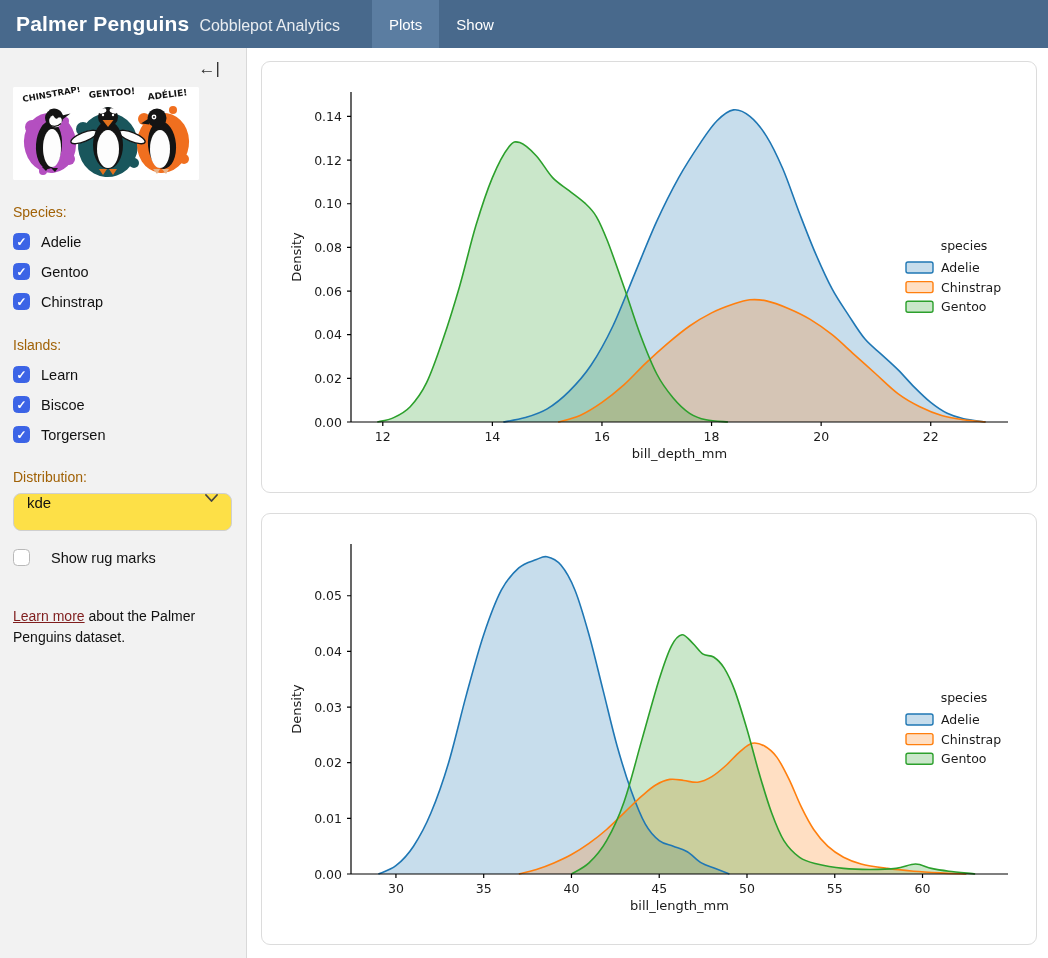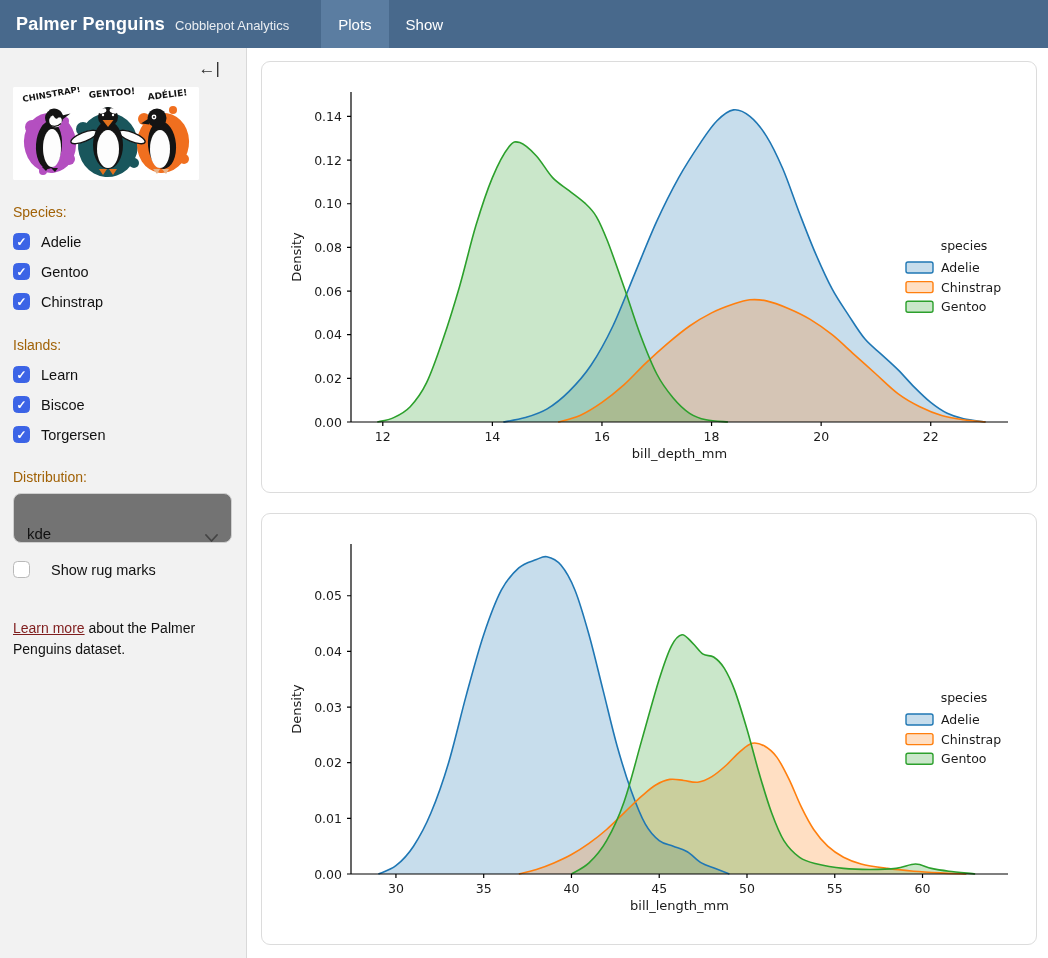--- a/index.html
+++ b/index.html
@@ -3,22 +3,22 @@
 <meta charset="utf-8">
 <style>
   * { margin:0; padding:0; box-sizing:border-box; }
   html,body { width:1048px; height:958px; overflow:hidden; background:#fff;
     font-family:"Liberation Sans", sans-serif; }
 
   
   .navbar { position:absolute; left:0; top:0; width:1048px; height:48px;
     background:#48698c; display:flex; align-items:center; color:#fff; }
   .brand { display:flex; align-items:baseline; padding:0 16px; }
-  .brand-title { font-size:18px; font-weight:700; letter-spacing:.2px; }
-  .brand-sub { font-size:13px; margin-left:10px; color:rgba(255,255,255,.88); }
+  .brand-title { font-size:21px; font-weight:700; letter-spacing:.2px; }
+  .brand-sub { font-size:16px; margin-left:10px; color:rgba(255,255,255,.88); }
   .nav-tabs { display:flex; height:48px; margin-left:16px; }
   .nav-tab { height:48px; display:flex; align-items:center; padding:6px 17px;
     font-size:15px; color:#fff; cursor:pointer; }
   .nav-tab.active { background:#5b7da1; }
 
   
   .sidebar { position:absolute; left:0; top:48px; width:247px; bottom:0;
     background:#f2f2f2; border-right:1px solid #d9d9d9; padding:13px; }
   .collapse-btn { position:absolute; top:12px; right:26px; font-size:17px;
     color:#333; cursor:pointer; line-height:1; }
@@ -27,22 +27,22 @@
   .side-label { font-size:14px; color:#a16207; margin:20px 0 4px 0; }
   .check-row { display:flex; align-items:center; margin-top:13px; cursor:pointer; }
   .checkbox { width:17px; height:17px; border-radius:4.5px; flex:0 0 17px;
     border:1px solid #b9b9b9; background:#fff; position:relative; }
   .checkbox.checked { background:#3c64e6; border-color:#3c64e6; }
   .checkbox.checked::after { content:"✓"; position:absolute; left:0; top:0;
     width:100%; height:100%; display:flex; align-items:center; justify-content:center;
     color:#fff; font-size:12px; font-weight:700; }
   .check-row span.lbl { margin-left:11px; font-size:14.5px; color:#111; }
   .gap-lg { margin-top:26px; }
-  .select-box { margin-top:8px; width:219px; height:50px; background:#737373;
-    border:1px solid #cfcfcf; border-radius:8px; display:flex; align-items:flex-end;
+  .select-box { margin-top:8px; width:219px; height:38px; background:#fde047;
+    border:1px solid #cfcfcf; border-radius:8px; display:flex; align-items:flex-start;
     justify-content:space-between; padding:0 13px; font-size:15px; color:#111;
     cursor:pointer; }
   .rug-row { margin-top:18px;gap:10px; }
   .side-footer { margin-top:40px; font-size:14px; color:#111; line-height:21px;
     width:200px; }
   .side-footer a { color:#7f1d1d; text-decoration:underline; cursor:pointer; }
 
   
   .main { position:absolute; left:248px; top:48px; right:0; bottom:0;
     background:#fff; padding:13px 11px 0 13px; }

